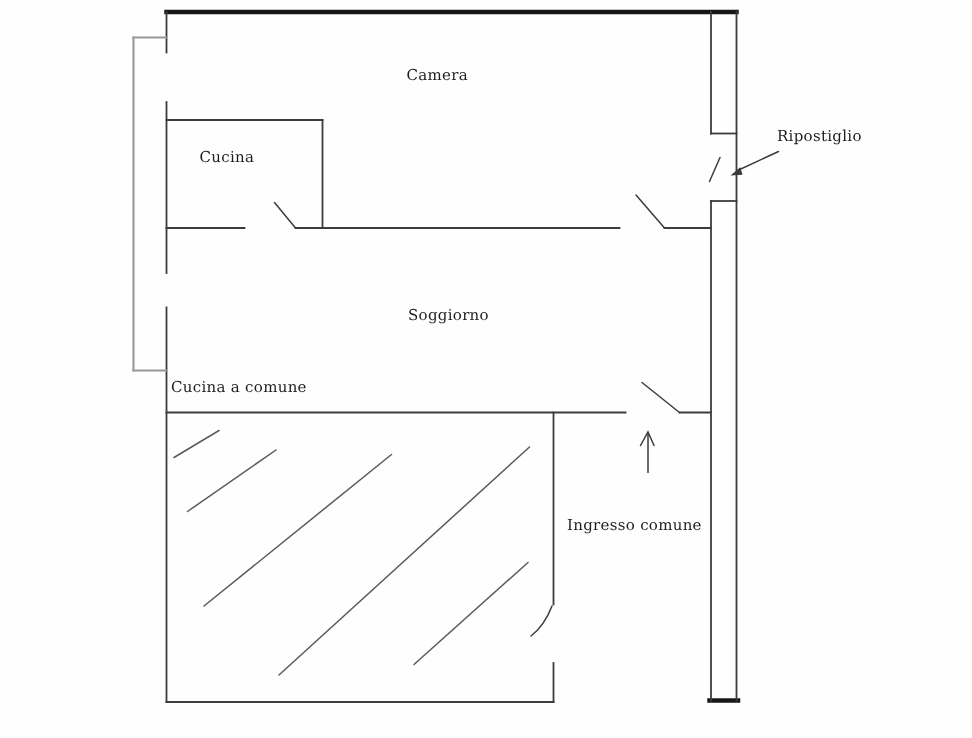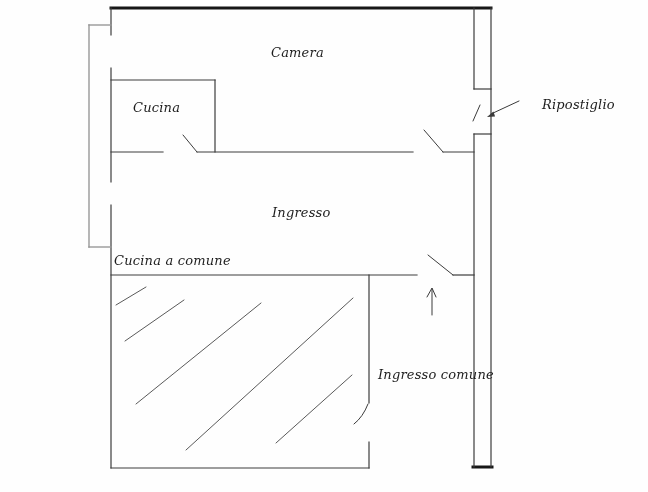--- a/index.html
+++ b/index.html
@@ -13,22 +13,21 @@
   #plan-svg{position:absolute;left:0;top:0;}
   .wall{stroke:var(--wall_thin,#3c3c3c);stroke-width:1.2;fill:none;stroke-linecap:square;}
   .wall-thick{stroke:var(--wall_thick,#171717);stroke-width:3;fill:none;stroke-linecap:square;}
   .offset{stroke:var(--offset_line,#989898);stroke-width:1.4;fill:none;stroke-linecap:square;}
   .leaf{stroke:var(--wall_thin,#4a4a4a);stroke-width:1;fill:none;stroke-linecap:round;}
   .hatch{stroke:var(--hatch,#5a5a5a);stroke-width:1;fill:none;stroke-linecap:round;}
   .arrow{stroke:var(--arrow,#3a3a3a);stroke-width:1;fill:none;stroke-linecap:round;}
   .arrowhead-fill{fill:var(--arrow,#3a3a3a);stroke:none;}
   .room-label{
     position:absolute;
-    font-style:italic;
-    font-size:13px;
+    font-size:10px;
     letter-spacing:.2px;
     color:var(--text,#1d1d1d);
     white-space:nowrap;
     user-select:none;
   }
 </style>
 </head>
 <body>
 
 <div id="canvas">
@@ -95,18 +94,18 @@
     </g>
 
     <g>
       <line class="arrow" x1="519" y1="101" x2="491" y2="114"></line>
       <path class="arrowhead-fill" d="M 487 117 L 493.5 111.5 L 495 116.5 Z"></path>
     </g>
   </svg>
 
   <div class="room-label" style="left:271px;top:45px;">Camera</div>
   <div class="room-label" style="left:133px;top:100px;">Cucina</div>
-  <div class="room-label" style="left:272px;top:205px;">Ingresso</div>
+  <div class="room-label" style="left:272px;top:205px;">Soggiorno</div>
   <div class="room-label" style="left:114px;top:253px;">Cucina a comune</div>
-  <div class="room-label" style="left:378px;top:345px;margin-top:22px;">Ingresso comune</div>
-  <div class="room-label" style="left:518px;top:97px;margin-left:24px;">Ripostiglio</div>
+  <div class="room-label" style="left:378px;top:345px;">Ingresso comune</div>
+  <div class="room-label" style="left:518px;top:86px;">Ripostiglio</div>
 
 </div>
 
 </body></html>

